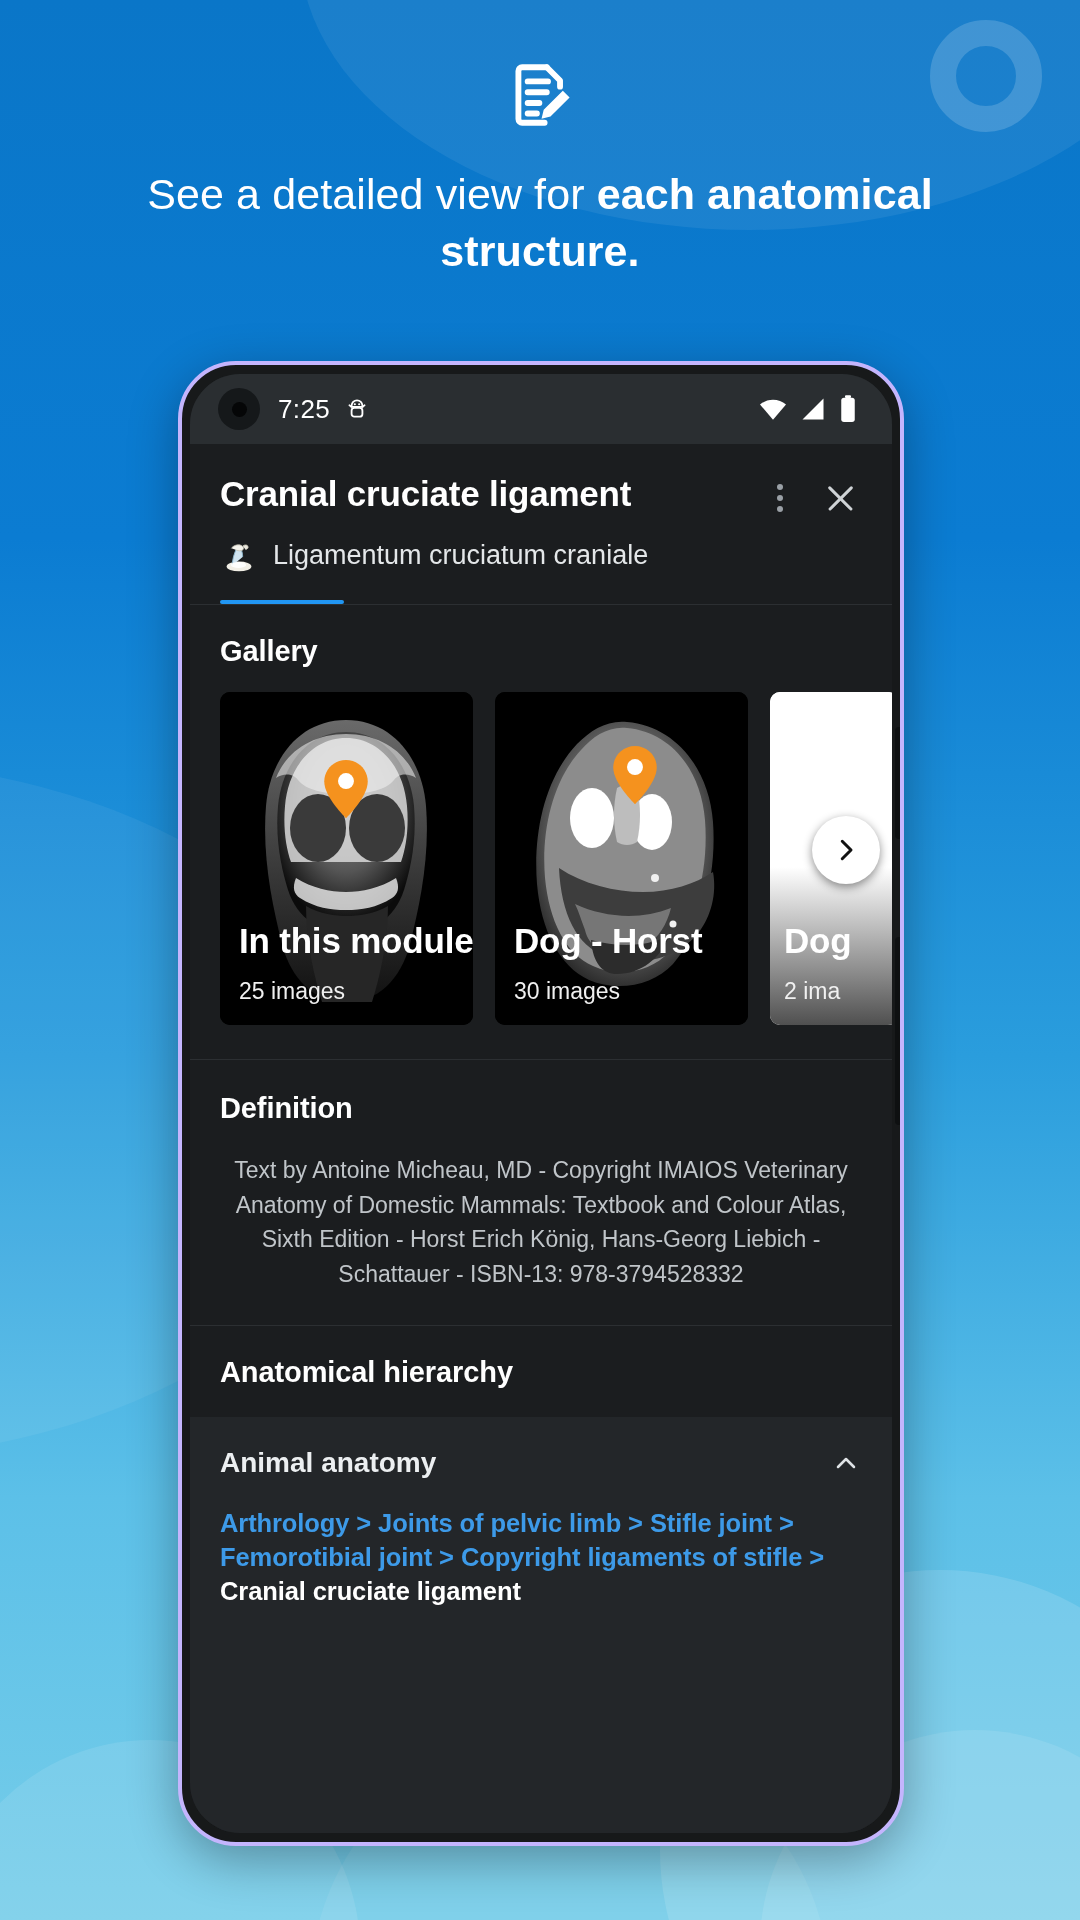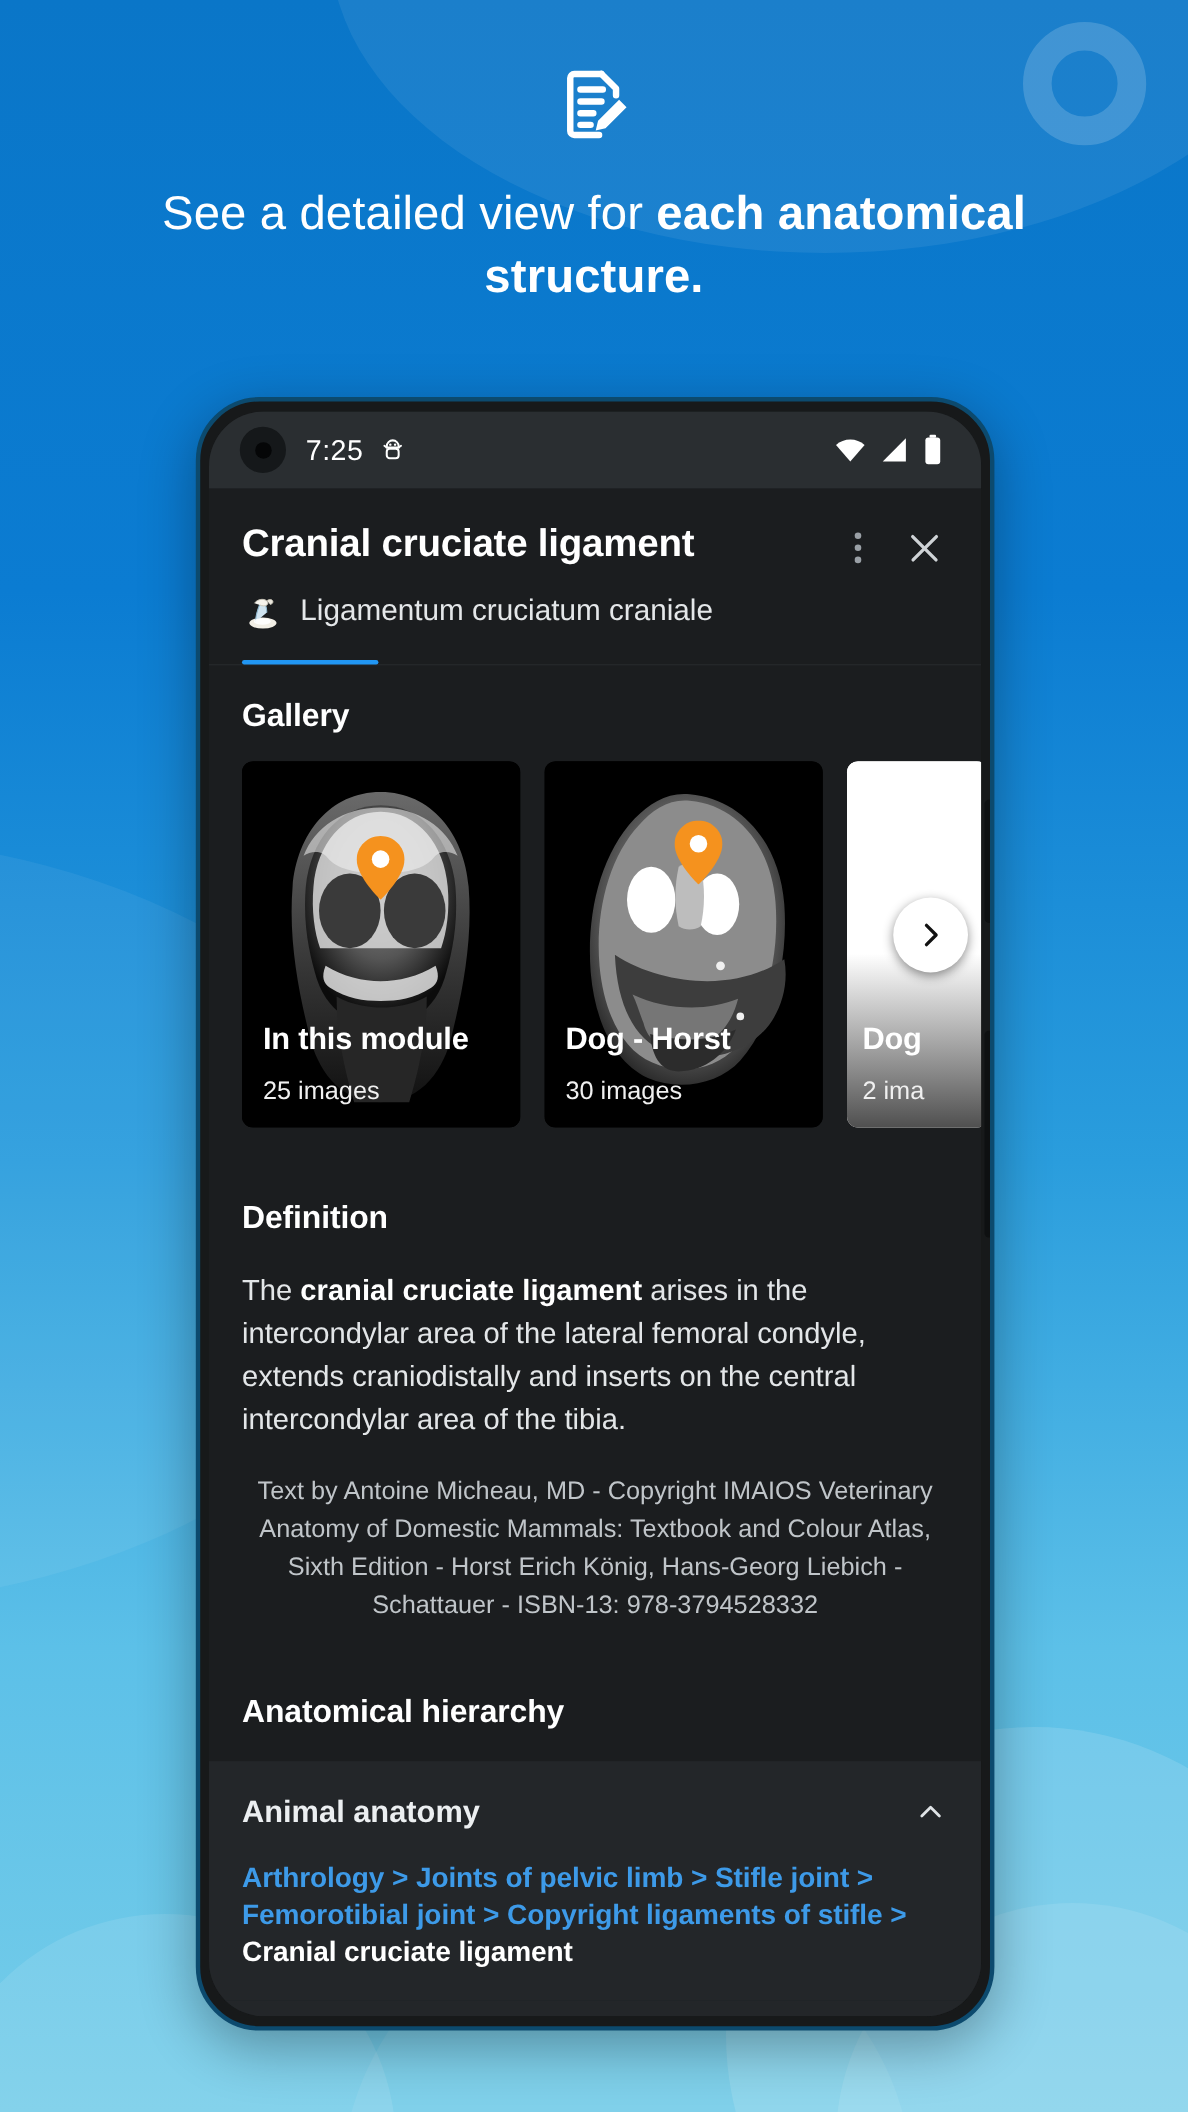--- a/index.html
+++ b/index.html
@@ -75,21 +75,21 @@
     padding:0 58px;
   }
   #promo-headline b{ font-weight:700; }
 
   
   #phone-frame{
     position:absolute;
     left:178px; top:361px;
     width:726px; height:1485px;
     background:#17191a;
-    border:4px solid #0c4a6e;
+    border:4px solid #c4b5fd;
     border-radius:58px;
     box-shadow:0 14px 50px rgba(0,0,0,0.32);
     overflow:hidden;
   }
   .side-btn{
     position:absolute; right:-4px;
     width:9px; background:#0e1011;
     border-radius:4px;
   }
   #side-btn-1{ top:362px; height:112px; }
@@ -188,21 +188,21 @@
     flex:0 0 auto;
   }
   .gallery-card.partial{ width:128px; background:#fff; }
   .mri{
     position:absolute; inset:0;
   }
   .card-label{
     position:absolute; left:19px; right:8px; bottom:20px;
     z-index:3;
   }
-  .card-title{ color:#fff; font-size:28px; font-weight:700; letter-spacing:-0.2px; white-space:nowrap; }
+  .card-title{ color:#fff; font-size:35px; font-weight:700; letter-spacing:-0.2px; white-space:nowrap; }
   .card-count{ color:#f0f0f0; font-size:23px; margin-top:17px; white-space:nowrap; }
   .partial .card-label{ left:14px; }
   #gallery-next{
     position:absolute;
     right:-18px; top:124px;
     width:68px; height:68px; border-radius:50%;
     background:#fff;
     display:flex; align-items:center; justify-content:center;
     box-shadow:0 3px 10px rgba(0,0,0,0.45);
     z-index:6;
@@ -431,21 +431,20 @@
               <path d="M9 5l7 7-7 7" stroke="#121212" stroke-width="2.4" stroke-linecap="round" stroke-linejoin="round"></path>
             </svg>
           </div>
         </div>
       </div>
 
       <div class="divider"></div>
 
       <div class="section" id="definition-section">
         <div class="section-title">Definition</div>
-        <div id="definition-body"><span>The </span><b>cranial cruciate ligament</b><span> arises in the intercondylar area of the lateral femoral condyle, extends craniodistally and inserts on the central intercondylar area of the tibia.</span></div>
         <div id="definition-credit">Text by Antoine Micheau, MD - Copyright IMAIOS Veterinary Anatomy of Domestic Mammals: Textbook and Colour Atlas, Sixth Edition - Horst Erich König, Hans-Georg Liebich - Schattauer - ISBN-13: 978-3794528332</div>
       </div>
 
       <div class="divider"></div>
 
       <div class="section" id="hierarchy-section">
         <div class="section-title">Anatomical hierarchy</div>
       </div>
 
       <div id="hierarchy-panel">

